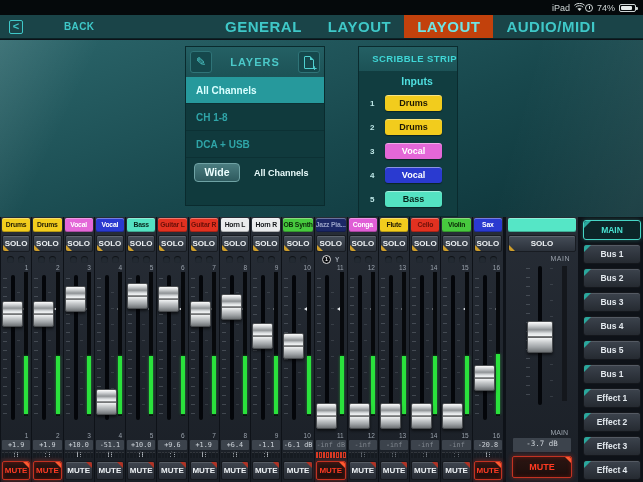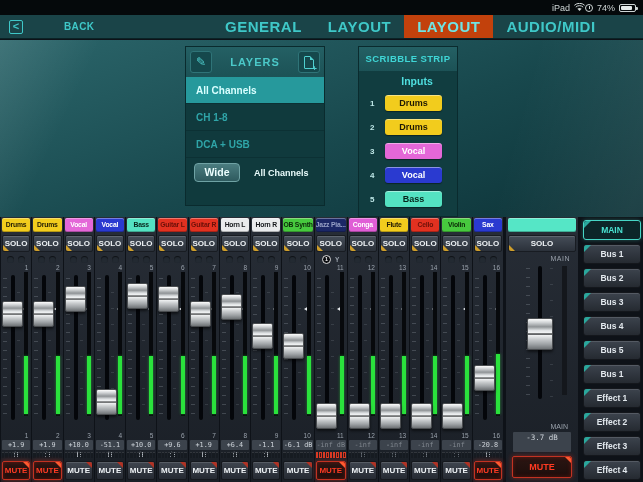--- a/index.html
+++ b/index.html
@@ -60,21 +60,21 @@
   .lp-item.selected { background:#26999c; color:#d9ffff; }
   .lp-footer { display:flex; align-items:center; gap:14px; padding:5px 8px 0 8px; }
   .wide-btn { width:46px; height:19px; border-radius:4px; text-align:center; line-height:17px;
     background:linear-gradient(#4b7d80,#2e5a5e); border:1px solid #6fa2a4; color:#ecfefe;
     font-weight:bold; font-size:10.5px; cursor:pointer; }
   .current-layer { color:#e9fbfb; font-weight:bold; font-size:9px; }
   
   .scribble-panel { position:absolute; left:358px; top:6px; width:100px; height:171px;
     background:#113d40; border:1px solid #0a2b2e; }
   .sp-title { height:24px; line-height:24px; background:linear-gradient(#246064,#1c5256);
-    text-align:center; color:#3fd6d6; font-weight:bold; font-size:9.5px; letter-spacing:.4px; }
+    text-align:right; color:#3fd6d6; font-weight:bold; font-size:9.5px; letter-spacing:.4px; }
   .sp-inputs { height:20px; line-height:20px; text-align:center; padding-left:18px;
     color:#4fdede; font-weight:bold; font-size:10.5px; }
   .sp-row { height:24px; display:flex; align-items:center; }
   .sp-num { width:26px; padding-left:11px; color:#bfe8e8; font-size:8px; font-weight:bold; }
   .sp-btn { width:57px; height:16px; border-radius:3px; text-align:center; line-height:16px;
     font-weight:bold; font-size:9px; box-shadow:inset 0 1px 0 rgba(255,255,255,.45), 0 1px 1px rgba(0,0,0,.4); cursor:pointer; }
   
   .mixer { position:absolute; left:0; top:217px; width:643px; height:265px; background:#0e1218; }
   .channels { position:absolute; left:1px; top:0; width:502px; height:265px;
     display:grid; grid-template-columns:repeat(16,1fr); gap:1px; }
@@ -132,21 +132,21 @@
   .main-strip .ch-label { height:14px; margin:1px 2px 0 2px; }
   .main-strip .solo-btn { margin:3px 2px 0 2px; }
   .main-fader { position:relative; flex:1; }
   .main-name-top { position:absolute; top:3px; right:8px; color:#9aa2ac; font-size:7px; letter-spacing:.5px; }
   .main-fader .ticks { left:20px; top:16px; bottom:26px; }
   .main-fader .ticks2 { left:44px; top:16px; bottom:26px; }
   .main-fader .track { left:32px; top:14px; bottom:24px; }
   .main-fader .meter { right:11px; top:14px; bottom:28px; width:5px; background:#14171c; }
   .main-fader .cap { left:21px; width:26px; height:32px; }
   .main-name-bot { height:8px; line-height:8px; text-align:right; padding-right:10px; color:#9aa2ac; font-size:7px; }
-  .main-strip .db-box { height:20px; line-height:11px; margin:1px 7px 0 7px; font-size:7.5px; }
+  .main-strip .db-box { height:14px; line-height:11px; margin:1px 7px 0 7px; font-size:7.5px; }
   .main-strip .mute-btn { height:22px; line-height:20px; margin:4px 6px 4px 6px; font-size:9px; }
   
   .right-col { position:absolute; left:583px; top:3px; width:58px; }
   .rc-btn { position:relative; height:20px; margin-bottom:4px; border-radius:3px;
     background:linear-gradient(#3c434d,#252a31); border:1px solid #14171c;
     box-shadow:inset 0 1px 0 rgba(255,255,255,.13);
     color:#e2e8ed; font-weight:bold; font-size:8.5px; text-align:center; line-height:18px; cursor:pointer; }
   .rc-btn::before { content:""; position:absolute; left:0; top:0;
     border-top:7px solid #2aa89d; border-right:7px solid transparent; border-top-left-radius:3px; }
   .rc-btn.active { background:#0c2629; border:1px solid #46d6c6; color:#49e2d2;

